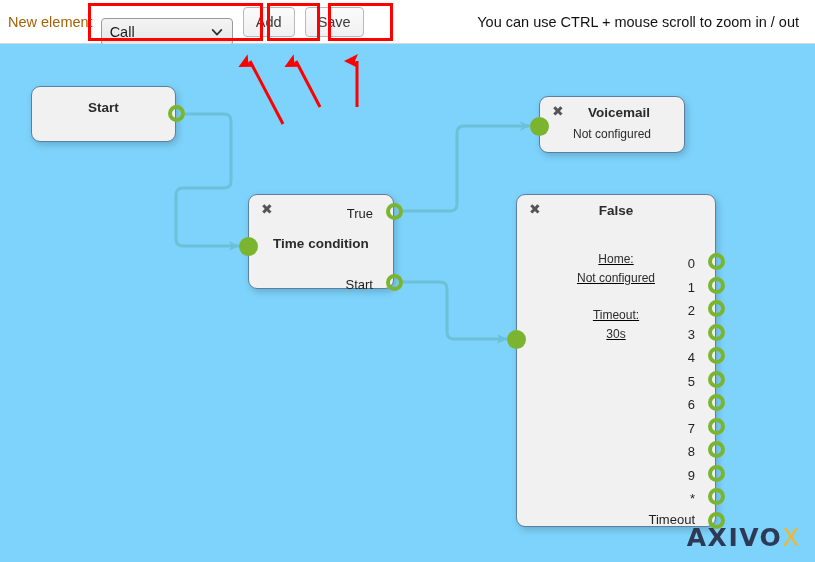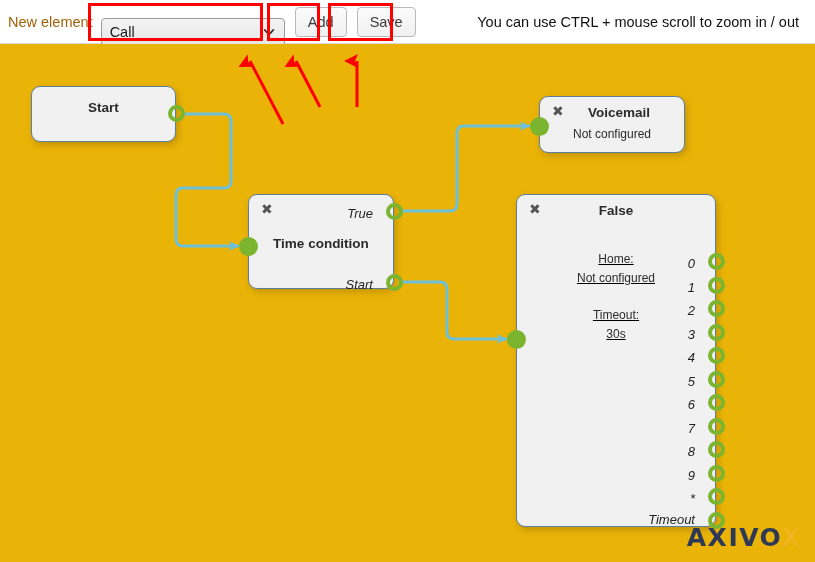--- a/index.html
+++ b/index.html
@@ -30,21 +30,21 @@
     padding: 0 8px;
   }
   #toolbar-label {
     font-size: 14.5px;
     color: #a16207;
     white-space: nowrap;
     margin-right: 8px;
   }
   .select-wrap {
     position: relative;
-    width: 184px;
+    width: 132px;
     height: 28px;
     margin-right: 10px;
     margin-top: 21px;
   }
   .select-box {
     width: 100%;
     height: 100%;
     background: linear-gradient(#f4f4f4, #e6e6e6);
     border: 1px solid #9a9a9a;
     border-radius: 4px;
@@ -87,21 +87,21 @@
     border: 3px solid #ff0000;
     pointer-events: none;
     z-index: 40;
   }
 
   
   #canvas {
     position: absolute;
     left: 0; top: 44px;
     width: 815px; height: 518px;
-    background: #eab308;
+    background: #7dd3fc;
     overflow: hidden;
   }
   #edges {
     position: absolute;
     left: 0; top: 0;
     width: 815px; height: 518px;
     pointer-events: none;
     z-index: 1;
   }
   #annotations {
@@ -163,21 +163,20 @@
     cursor: pointer;
     z-index: 12;
   }
   .port-label {
     position: absolute;
     font-size: 13px;
     color: #1f1f1f;
     text-align: right;
     white-space: nowrap;
     z-index: 11;
-    font-style: italic;
   }
 
   
   #node-start { left: 31px; top: 42px; width: 145px; height: 56px; }
   #node-start .node-title { position: absolute; top: 13px; left: 0; }
 
   
   #node-voicemail { left: 539px; top: 52px; width: 146px; height: 57px; }
   #node-voicemail .node-title { position: absolute; top: 8px; left: 0; padding-left: 14px; }
   #node-voicemail .node-sub { position: absolute; top: 28px; left: 0; }

